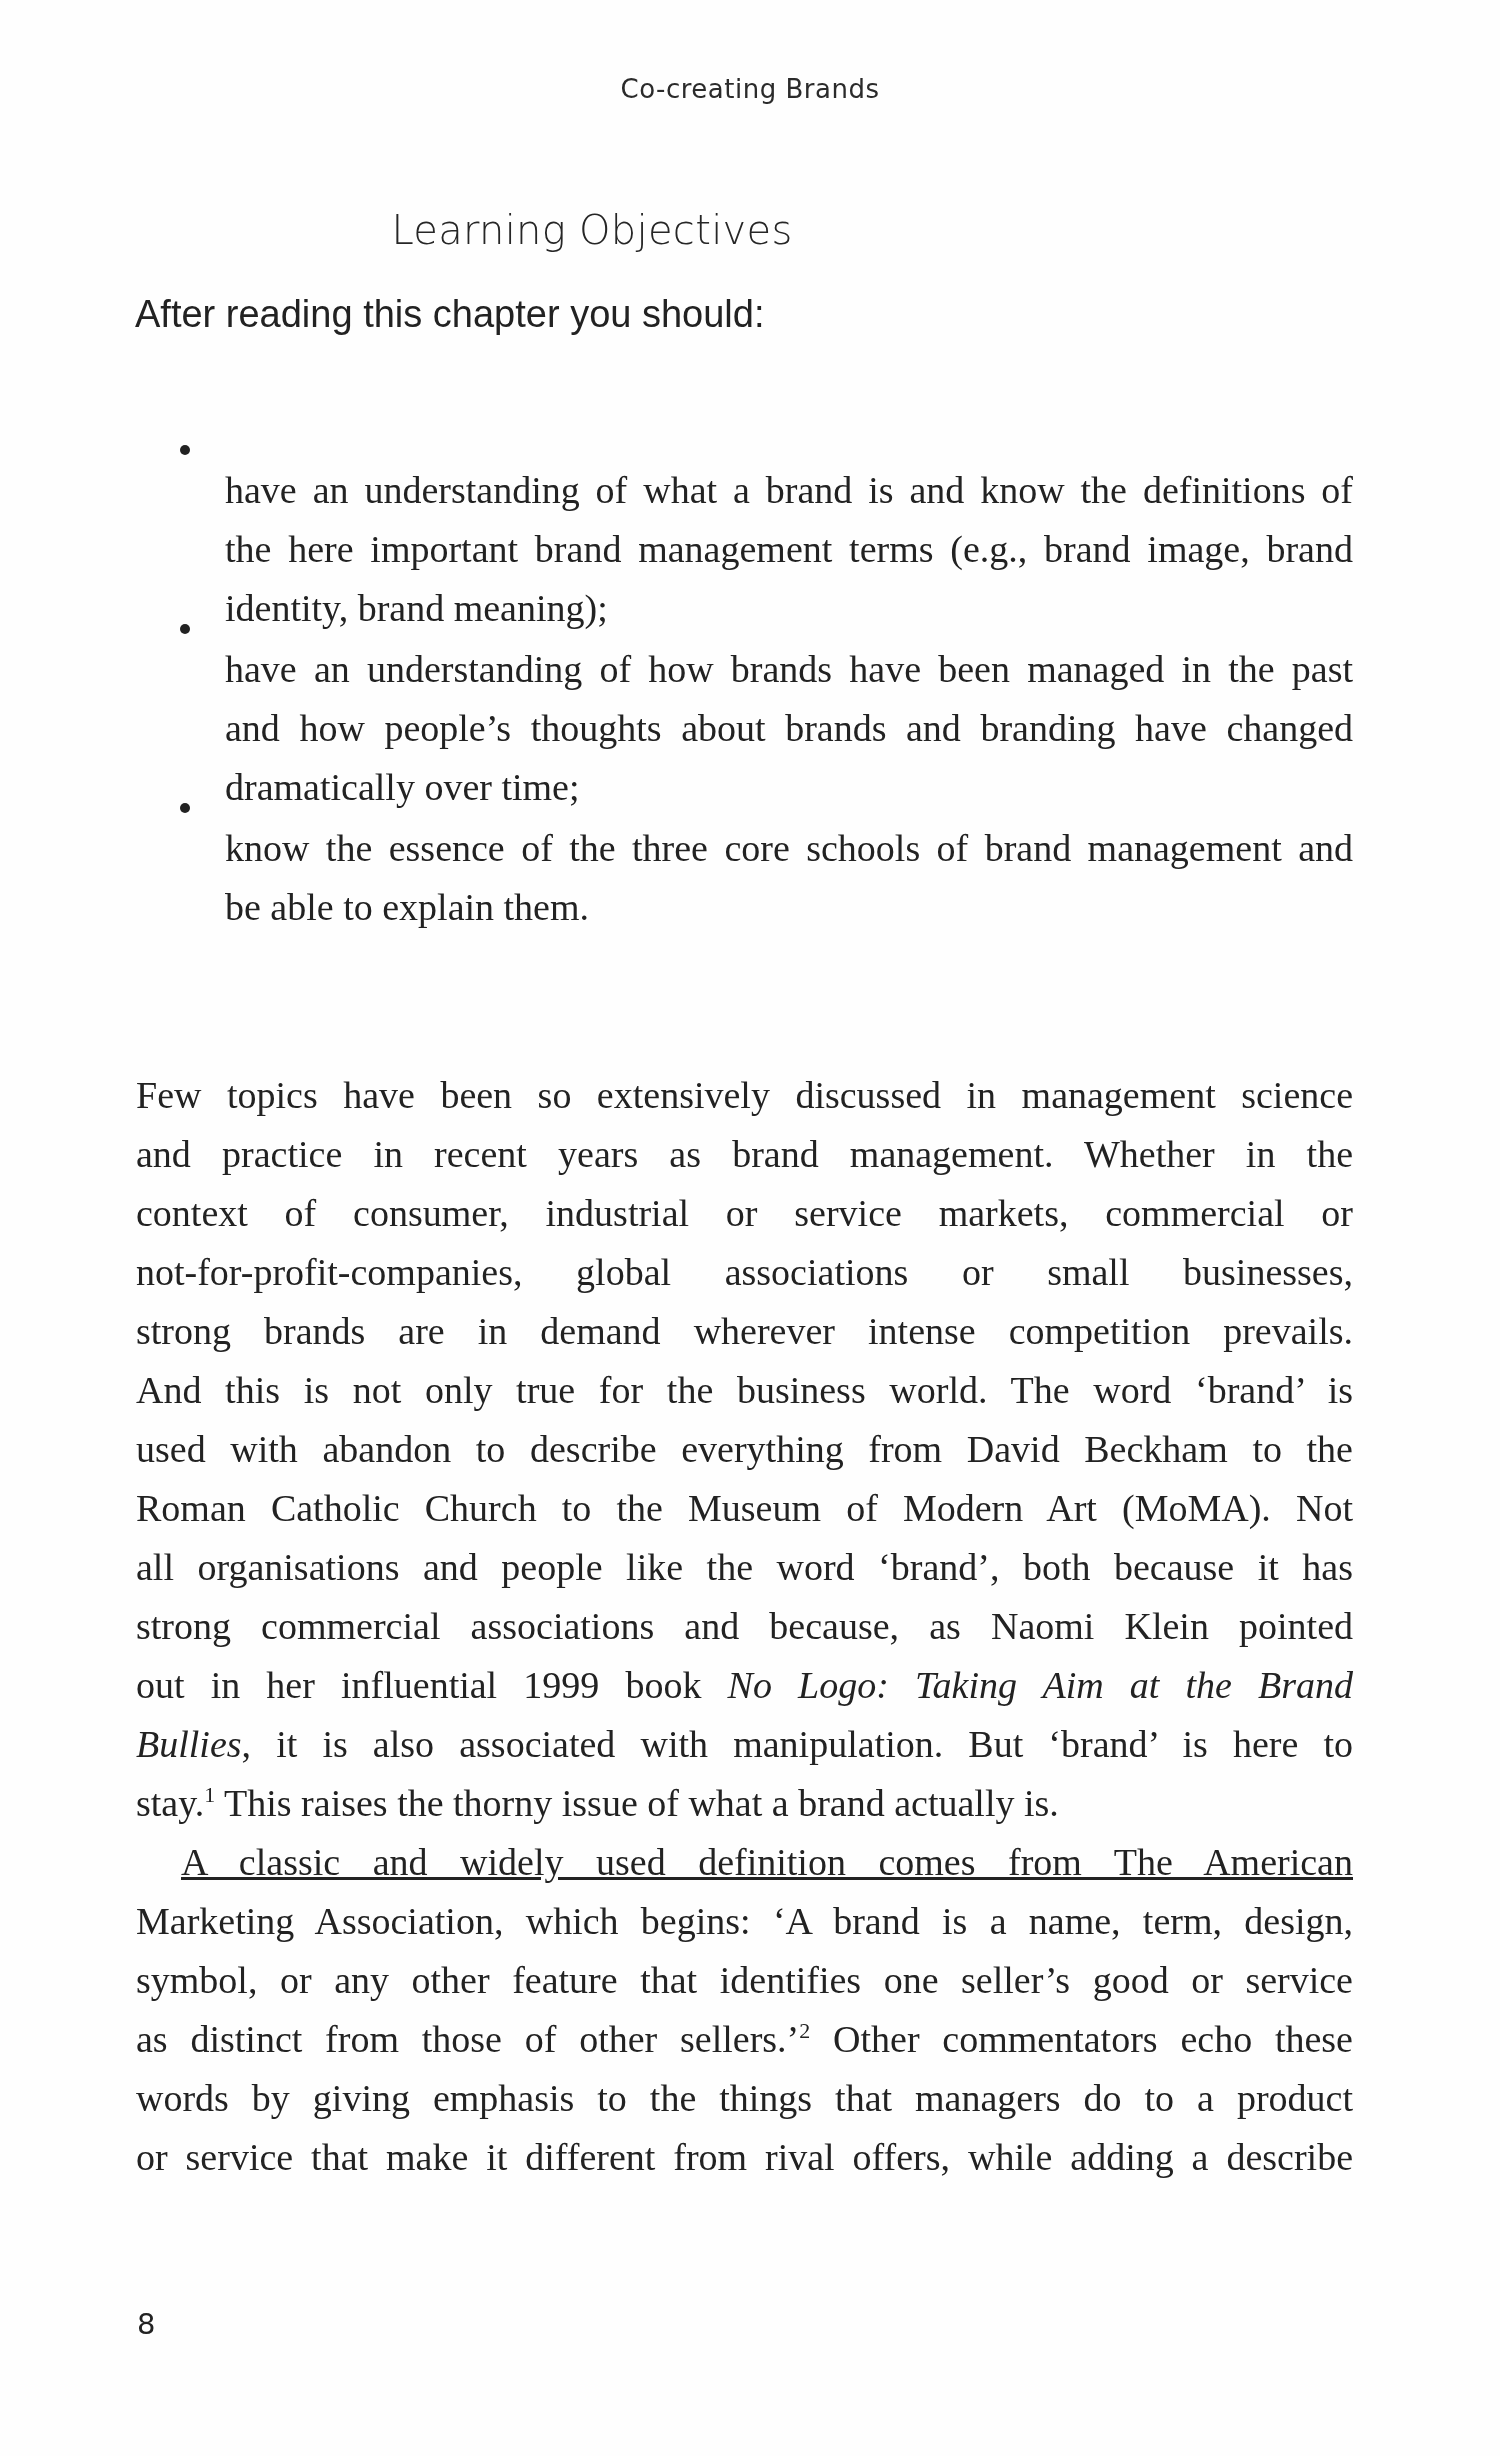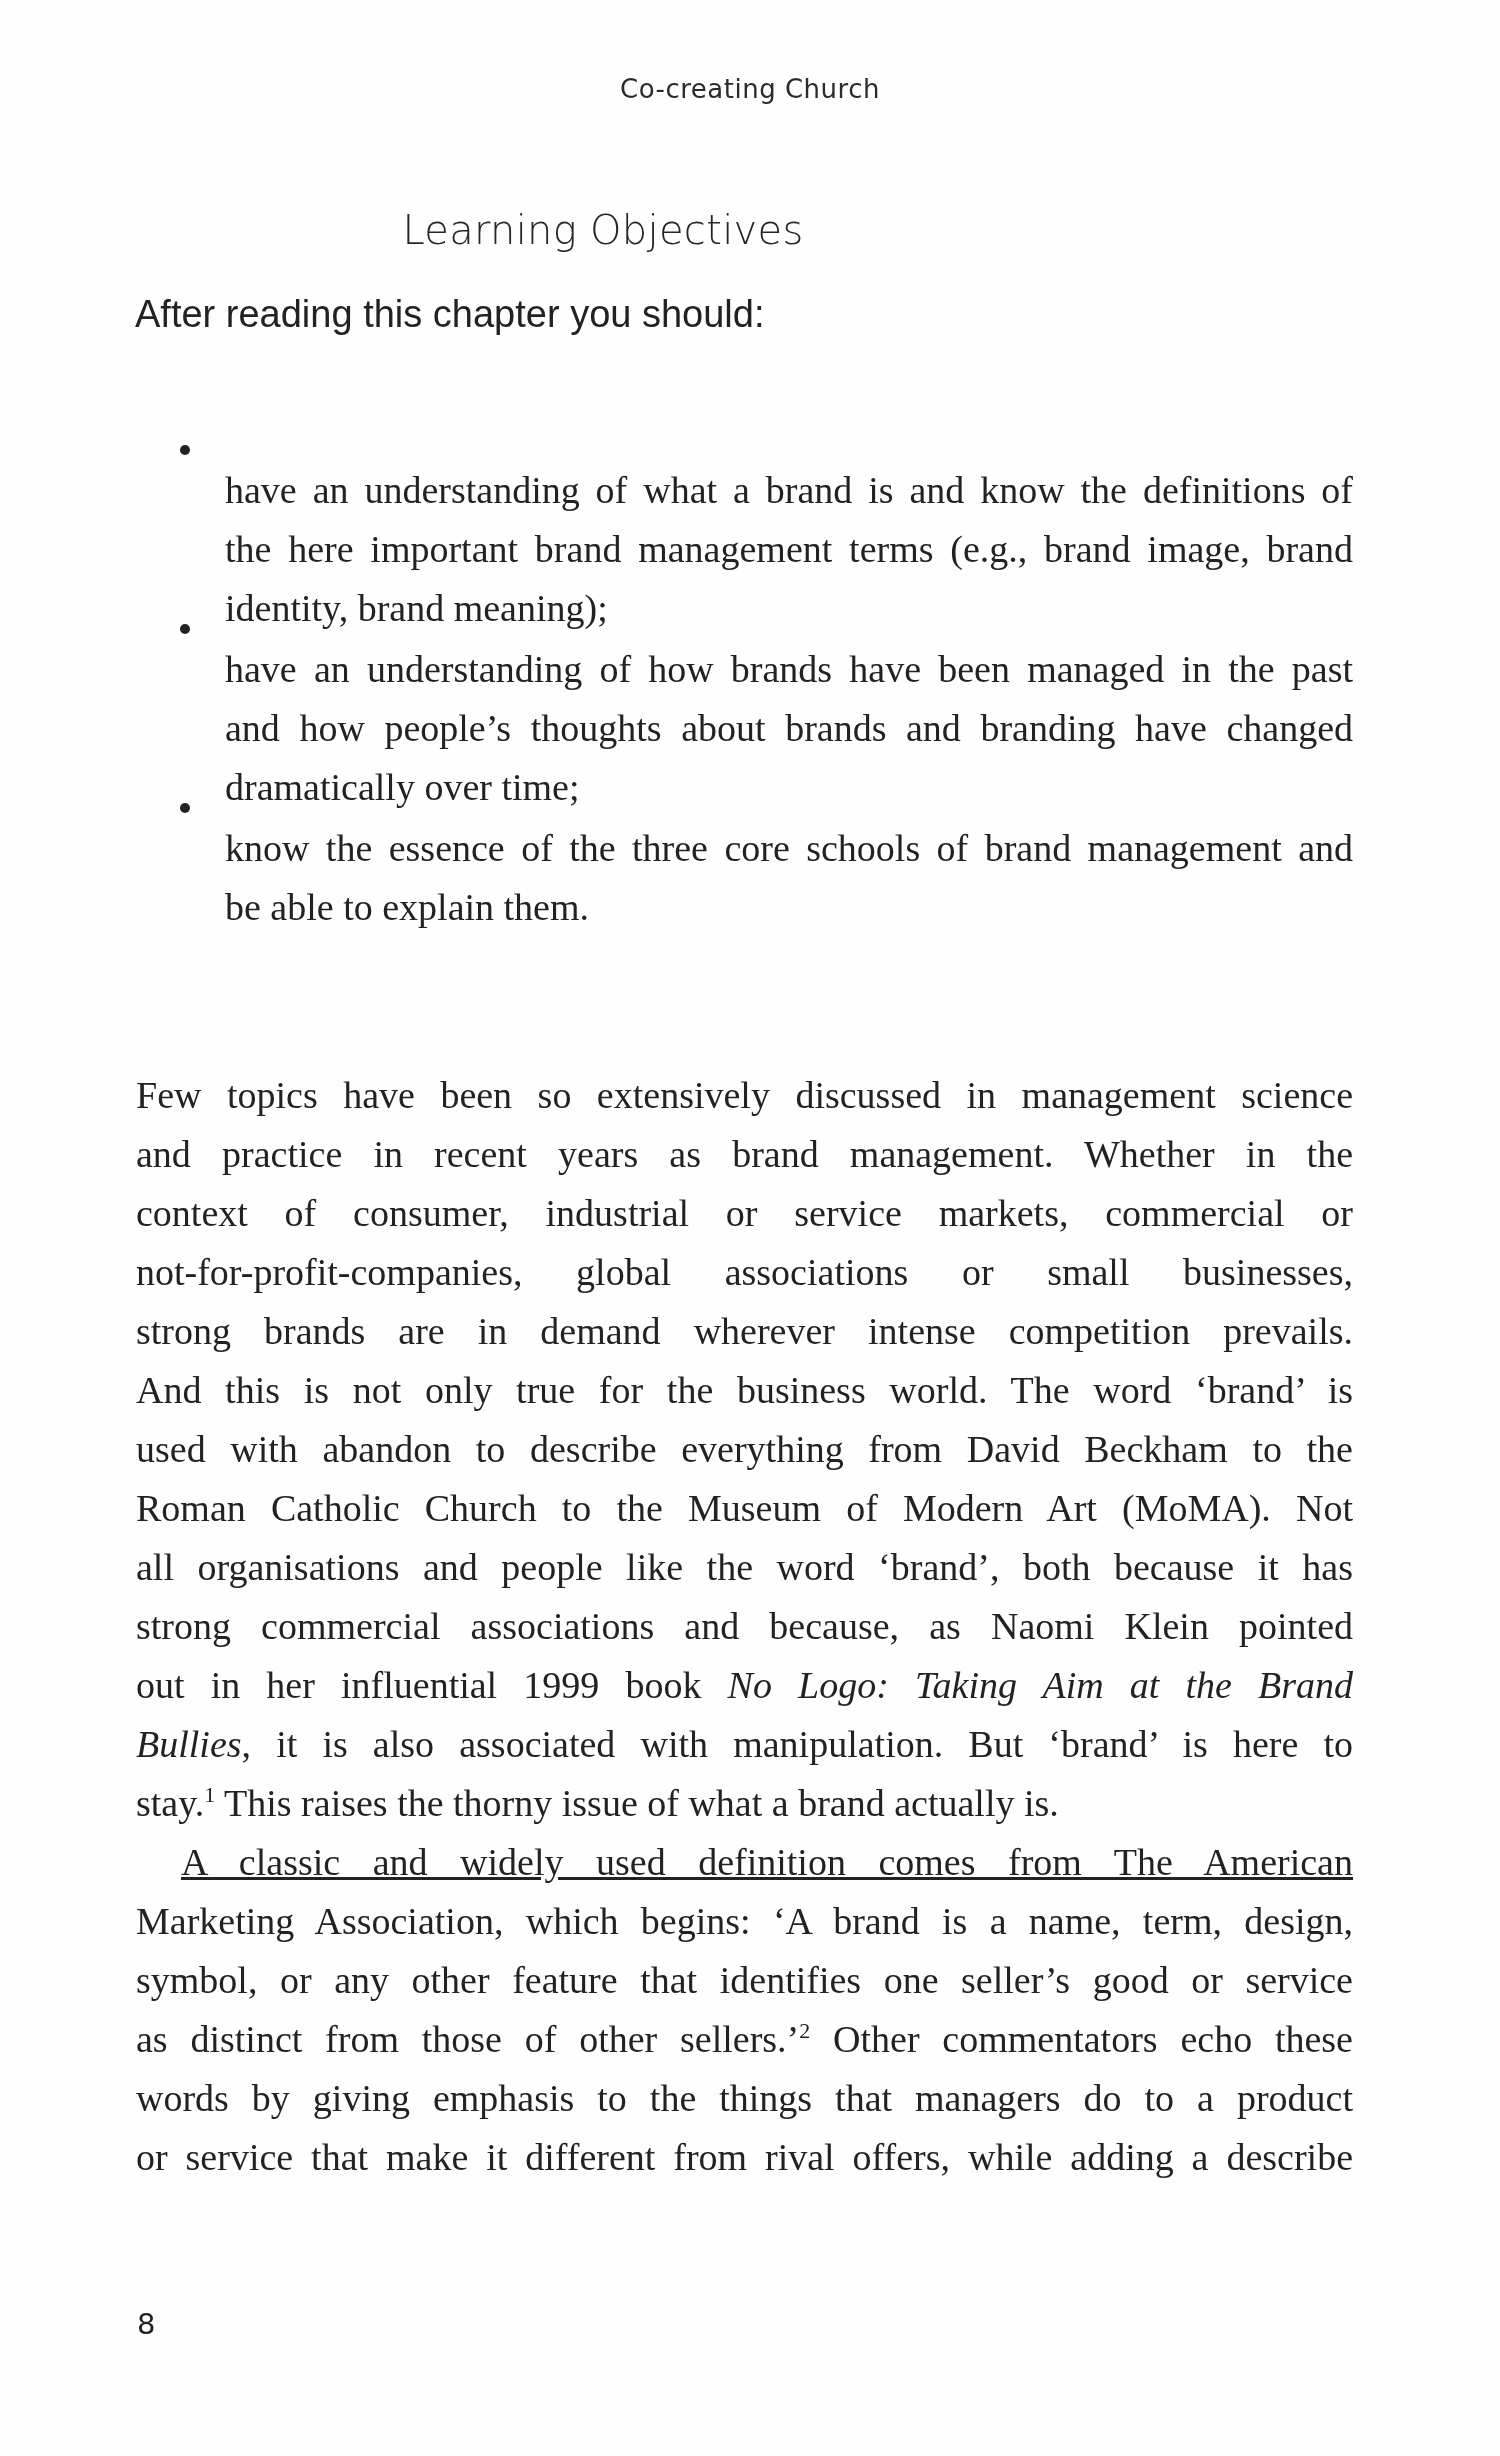--- a/index.html
+++ b/index.html
@@ -4,21 +4,21 @@
 <style>
   html, body { margin: 0; padding: 0; background: #ffffff; }
   body { width: 1500px; height: 2456px; position: relative; overflow: hidden; color: #232323; }
   .page { position: absolute; left: 0; top: 0; width: 1500px; height: 2456px; background: #fefefe; }
   .running-head {
     position: absolute; left: 0; width: 1500px; top: 74px;
     text-align: center; font-family: "DejaVu Sans", sans-serif; font-size: 26px;
     font-weight: normal; color: #2b2b2b; letter-spacing: 0.5px;
   }
   .heading {
-    position: absolute; left: 11px; width: 1184px; text-align: center;
+    position: absolute; left: 0; width: 1184px; text-align: center;
     font-family: "DejaVu Sans", sans-serif; font-weight: 300; font-size: 40px; color: #262626;
     letter-spacing: 0.3px; margin: 0;
   }
   .h-lo { top: 207px; }
   .h-bw { top: 975px; }
   .intro {
     position: absolute; left: 135px; top: 293px;
     font-family: Liberation Sans, sans-serif; font-size: 38px; color: #222;
   }
   .line {
@@ -38,21 +38,21 @@
   .page-number {
     position: absolute; left: 137px; top: 2307px;
     font-family: "DejaVu Sans", sans-serif; font-size: 29px; color: #222;
   }
 </style>
 </head>
 <body>
 
 <div class="page">
 
-  <div class="running-head">Co-creating Church</div>
+  <div class="running-head">Co-creating Brands</div>
 
   <h2 class="heading h-lo">Learning Objectives</h2>
 
   <div class="intro">After reading this chapter you should:</div>
 
   <div>
 
     <span class="bullet-dot" style="top:445px"></span>
     <div class="line bl justify" style="top:420px">have an understanding of what a brand is and know the definitions of</div>
     <div class="line bl justify" style="top:479px">the here important brand management terms (e.g., brand image, brand</div>

